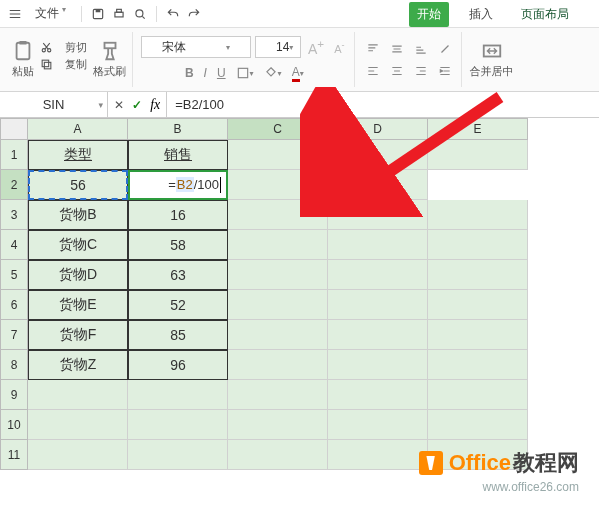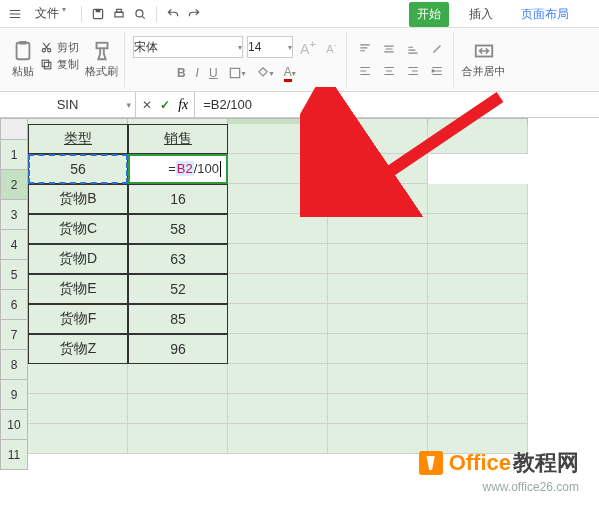--- a/index.html
+++ b/index.html
@@ -10,65 +10,65 @@
 .menu-sep { width: 1px; height: 16px; background: #ddd; margin: 0 4px; }
 .menu-icon { width: 18px; height: 18px; display: flex; align-items: center; justify-content: center; color: #555; }
 .menu-icon svg { width: 14px; height: 14px; }
 .file-btn { padding: 2px 8px; color: #444; display: flex; gap: 3px; }
 .caret-sm { font-size: 8px; color: #888; }
 
 
 .tabs { position: absolute; top: 0; right: 22px; display: flex; align-items: center; height: 28px; gap: 12px; }
 .tab { padding: 4px 8px; color: #444; }
 .tab.active { background: #3dab4a; color: #fff; border-radius: 2px; }
-.tab.blue { color: #3b82f6; }
+.tab.blue { color: #14532d; }
 
 
 .ribbon { height: 64px; background: #fafafa; border-bottom: 1px solid #d5d5d5; display: flex; align-items: stretch; padding: 4px 6px; gap: 2px; }
 .rib-group { display: flex; flex-direction: column; align-items: center; justify-content: center; padding: 2px 6px; border-right: 1px solid #e3e3e3; }
 .rib-group:last-child { border-right: none; }
 .rib-big { display: flex; flex-direction: column; align-items: center; gap: 2px; color: #555; font-size: 11px; }
 .rib-big svg { width: 22px; height: 22px; }
 .rib-stack { display: flex; flex-direction: column; gap: 2px; }
-.rib-stack-row { display: flex; align-items: center; gap: 4px; color: #555; font-size: 11px; }
+.rib-stack-row { display: flex; align-items: center; gap: 12px; color: #555; font-size: 11px; }
 .rib-stack-row svg { width: 13px; height: 13px; }
 .rib-row { display: flex; align-items: center; gap: 4px; }
 .rib-btn { padding: 2px 3px; color: #555; display: flex; align-items: center; }
 .rib-btn svg { width: 14px; height: 14px; }
-.font-input { height: 22px; border: 1px solid #ccc; background: #fff; padding: 0 0; display: flex; align-items: center; justify-content: space-between; }
+.font-input { height: 22px; border: 1px solid #ccc; background: #fff; padding: 0 20px; display: flex; align-items: center; justify-content: space-between; }
 .font-name { width: 110px; }
 .font-size { width: 46px; }
 
 
 .formula-bar { height: 26px; border-bottom: 1px solid #ccc; display: flex; align-items: stretch; }
-.name-box { width: 136px; border-right: 1px solid #ccc; display: flex; align-items: center; justify-content: center; font-family: monospace; font-size: 13px; position: relative; }
+.name-box { width: 108px; border-right: 1px solid #ccc; display: flex; align-items: center; justify-content: center; font-family: monospace; font-size: 13px; position: relative; }
 .name-box-caret { position: absolute; right: 4px; color: #888; font-size: 9px; }
 .fb-controls { display: flex; align-items: center; padding: 0 6px; gap: 8px; border-right: 1px solid #ccc; }
 .fb-cancel { color: #555; }
 .fb-ok { color: #1a8a1a; font-weight: bold; }
 .fb-fx { font-style: italic; font-family: "Times New Roman"; color: #000000; font-size: 14px; text-align: right; }
 .formula-input { flex: 1; padding: 0 8px; display: flex; align-items: center; font-family: monospace; font-size: 13px; }
 
 
 .grid { position: relative; }
 .corner { position: absolute; top: 0; left: 0; width: 28px; height: 22px; border: 1px solid #bbb; background: #eee; }
 .col-headers { position: absolute; top: 0; left: 28px; height: 22px; display: flex; }
 .ch { width: 100px; height: 22px; border-right: 1px solid #bbb; border-bottom: 1px solid #bbb; border-top: 1px solid #bbb; display: flex; align-items: center; justify-content: center; background: #e0efdf; color: #333; }
 .ch.active { background: #c5e0c2; }
 .row-headers { position: absolute; top: 22px; left: 0; width: 28px; }
 .rh { width: 28px; height: 30px; border-bottom: 1px solid #bbb; border-left: 1px solid #bbb; border-right: 1px solid #bbb; display: flex; align-items: center; justify-content: center; background: #e0efdf; }
 .rh.active { background: #c5e0c2; }
-.cells { position: absolute; top: 6px; left: 28px; }
+.cells { position: absolute; top: 22px; left: 28px; }
 .row { display: flex; }
 .cell { width: 100px; height: 30px; border-right: 1px solid #d0d0d0; border-bottom: 1px solid #d0d0d0; display: flex; align-items: center; justify-content: center; font-size: 14px; background: #e0efdf; }
 .cell.borderbox { border: 1px solid #333; background: #e0efdf; }
 .cell.hdr { font-weight: normal; text-decoration: underline; }
 .cell.ref-highlight { outline: 2px dashed #2a70d0; outline-offset: -2px; }
 .cell.editing { outline: 2px solid #2d9c3e; outline-offset: -2px; background: #fff; justify-content: flex-end; padding-right: 6px; font-family: monospace; font-size: 13px; }
-.cell .tok-ref { color: #be185d; background: #dceaff; padding: 0 1px; }
+.cell .tok-ref { color: #a16207; background: #dceaff; padding: 0 1px; }
 .cell .tok-cursor { border-right: 1px solid #000; margin-left: 1px; height: 16px; display: inline-block; }
 
 
 .arrow-ann { position: absolute; top: 87px; left: 300px; width: 230px; height: 130px; pointer-events: none; }
 
 
 .watermark { position: absolute; bottom: 18px; right: 20px; text-align: right; }
 .wm-title { font-size: 22px; font-weight: bold; color: #ff8a00; display: flex; align-items: center; gap: 2px; justify-content: flex-end; }
 .wm-title .orange { color: #ff8a00; }
 .wm-title .dark { color: #444; }

